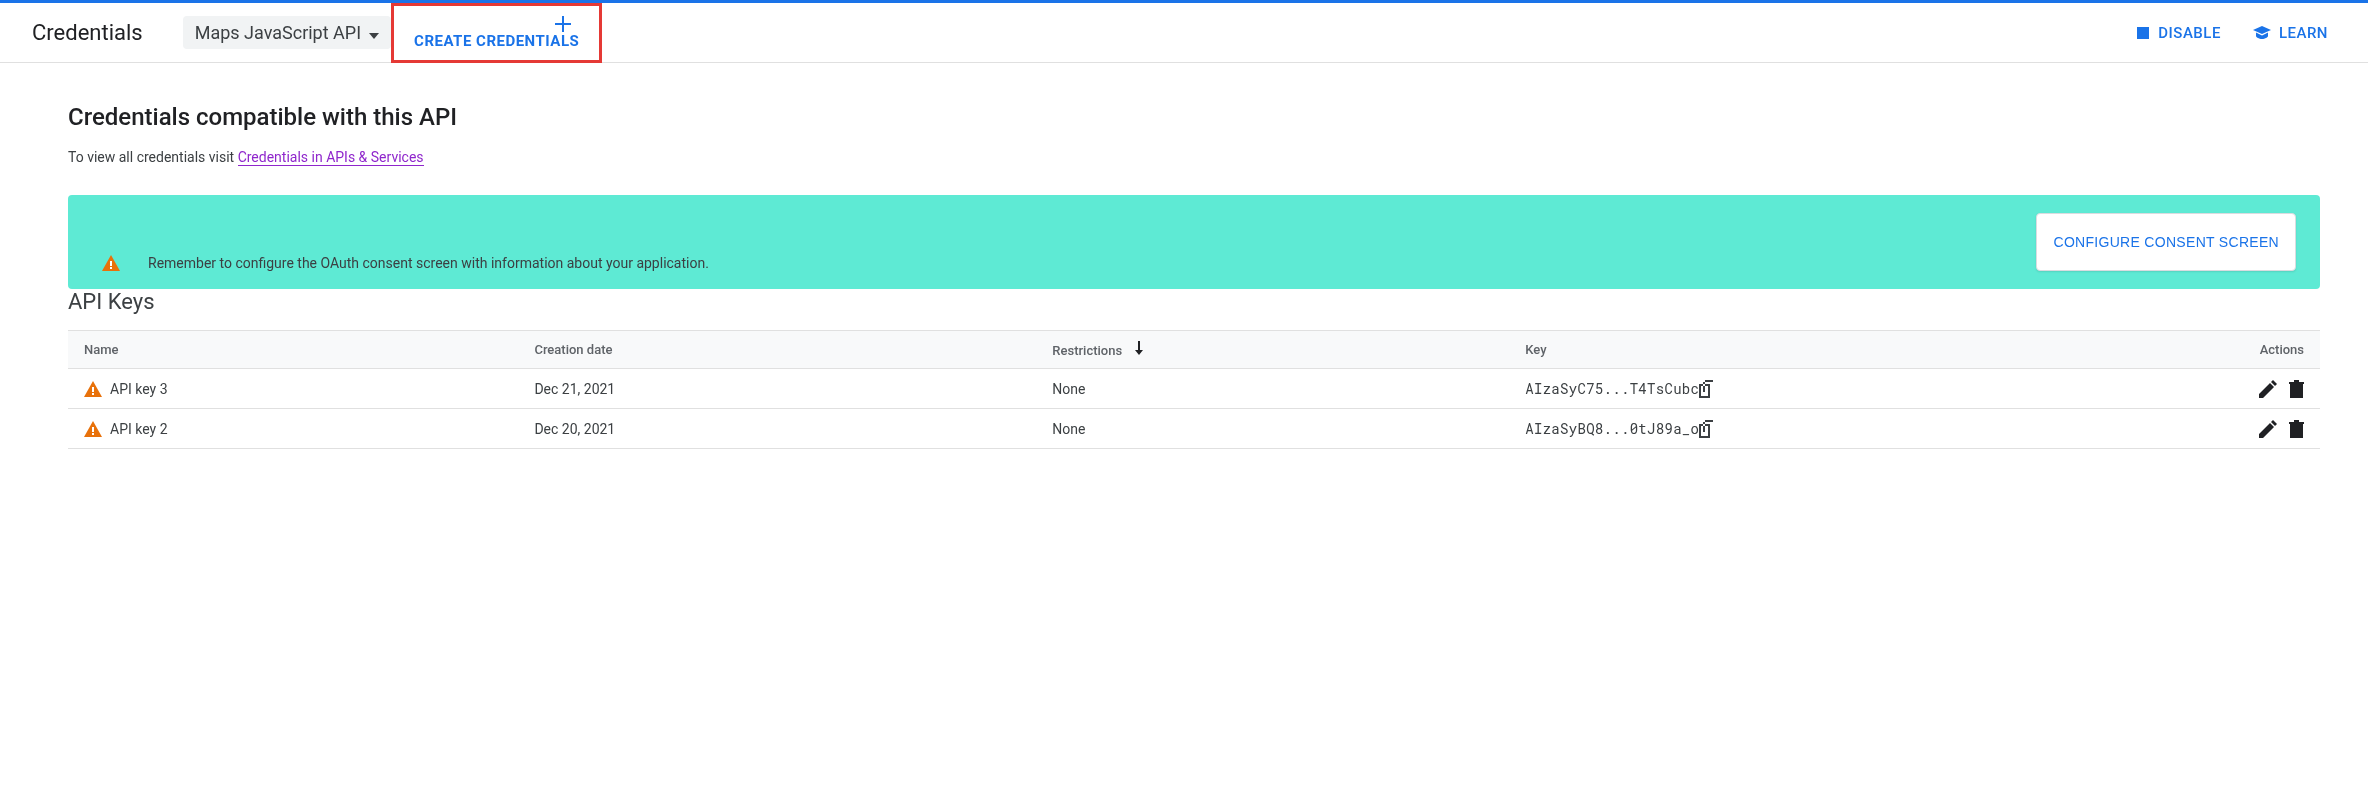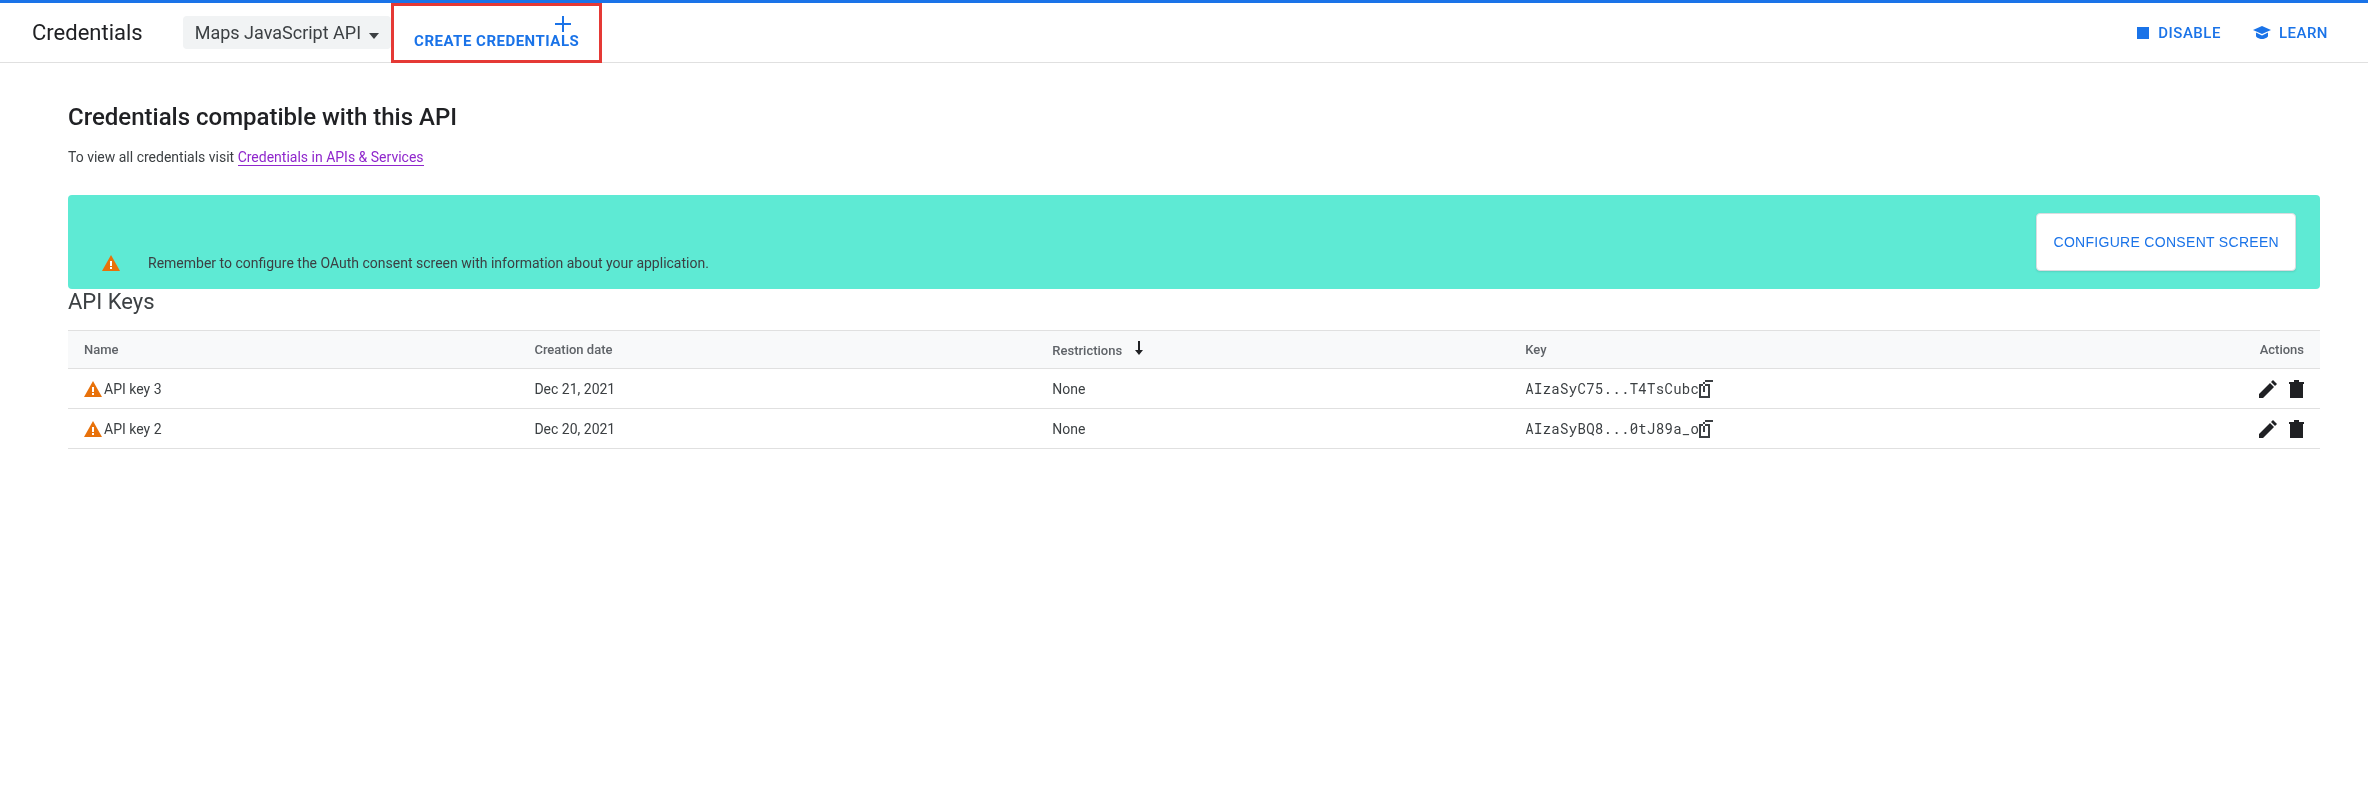--- a/index.html
+++ b/index.html
@@ -127,21 +127,21 @@
     border-bottom: 1px solid #e0e0e0;
   }
   .table th.actions-col { text-align: right; }
   .table td {
     font-size: 14px;
     color: #3c4043;
     padding: 10px 16px;
     border-bottom: 1px solid #e0e0e0;
     vertical-align: middle;
   }
-  .name-cell { display: flex; align-items: center; gap: 2px; }
+  .name-cell { display: flex; align-items: center; gap: 8px; }
   .key-cell { display: flex; align-items: center; font-family: 'Roboto Mono', monospace; font-size:14px; letter-spacing:0.3px;}
   .actions-cell { text-align: right; }
   .actions-cell svg { margin-left: 12px; cursor: pointer; }
   .sort-icon { margin-left: 8px; }
   .icon-btn { cursor: pointer; display:inline-flex; vertical-align:middle;}
 </style>
 </head>
 <body>
 
 <div class="header">

